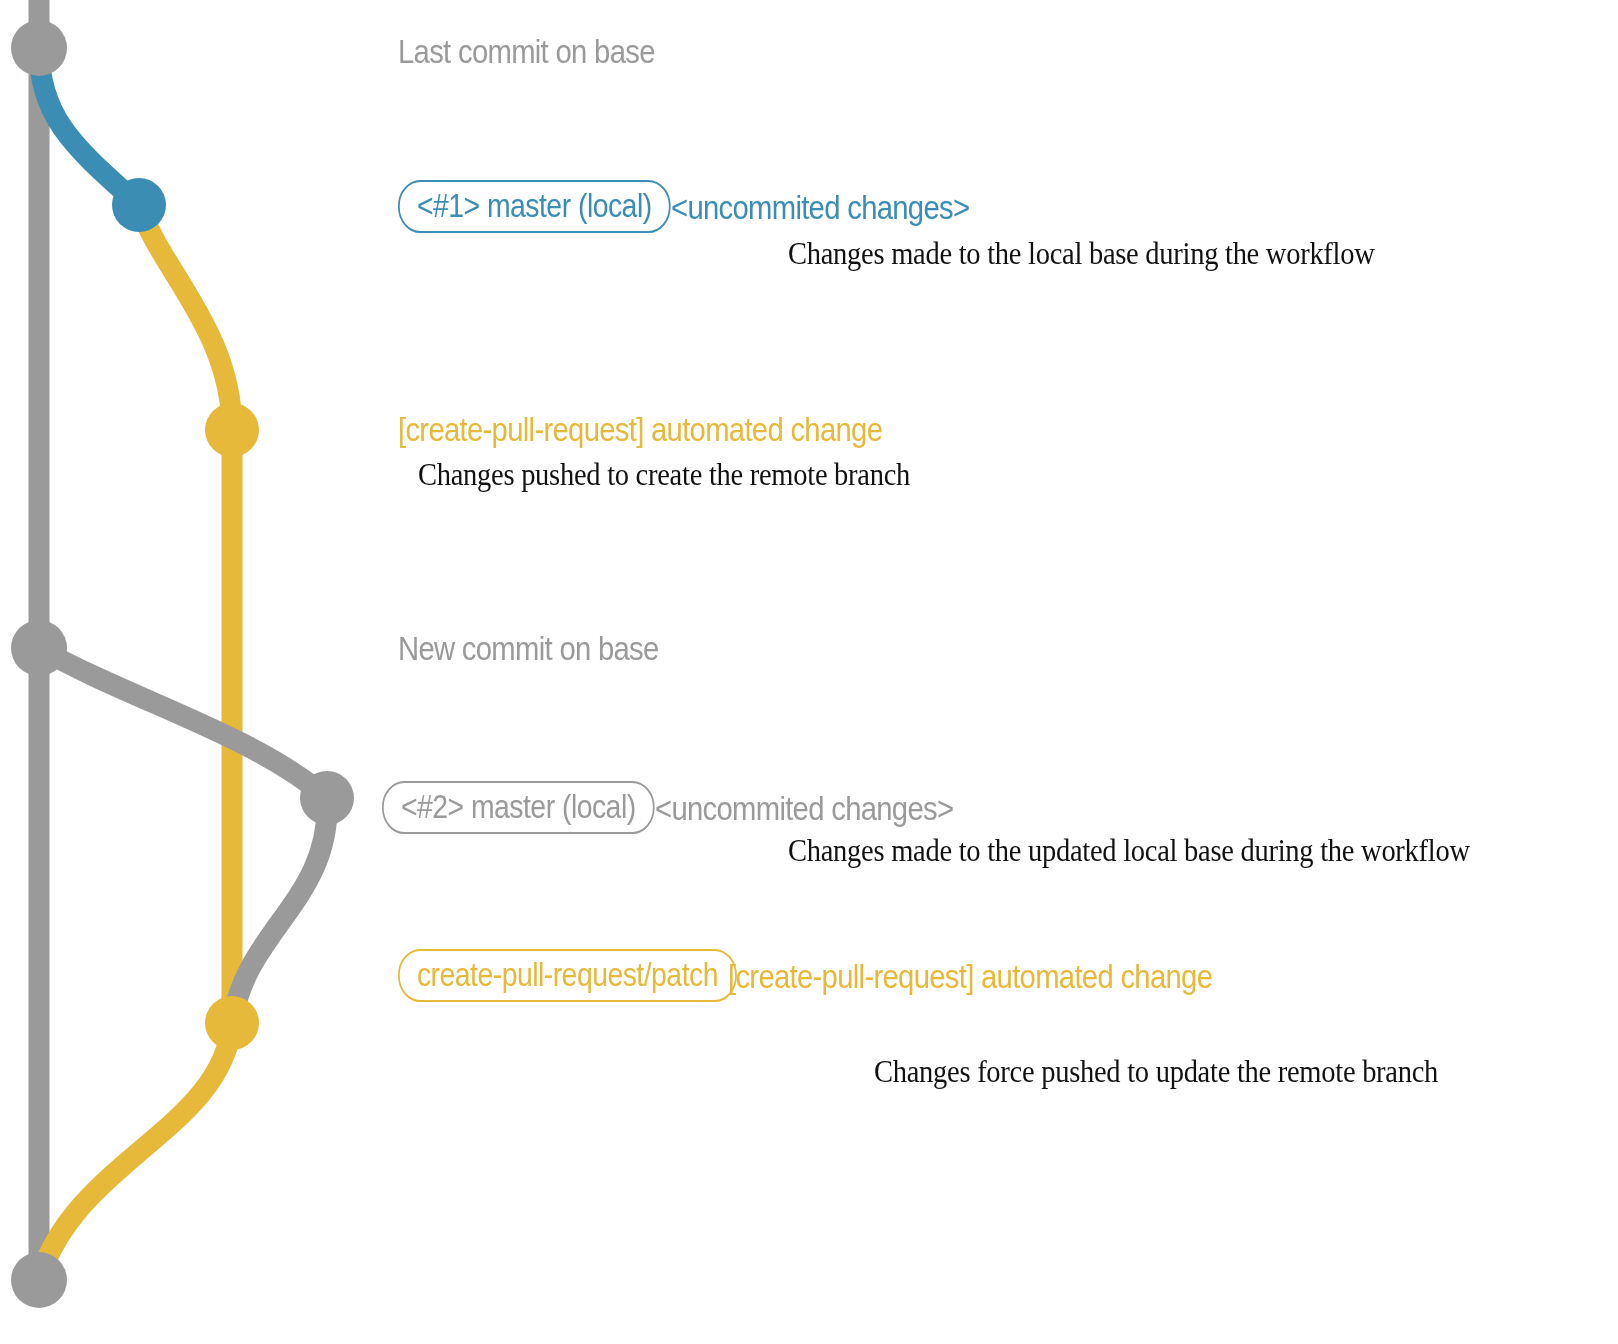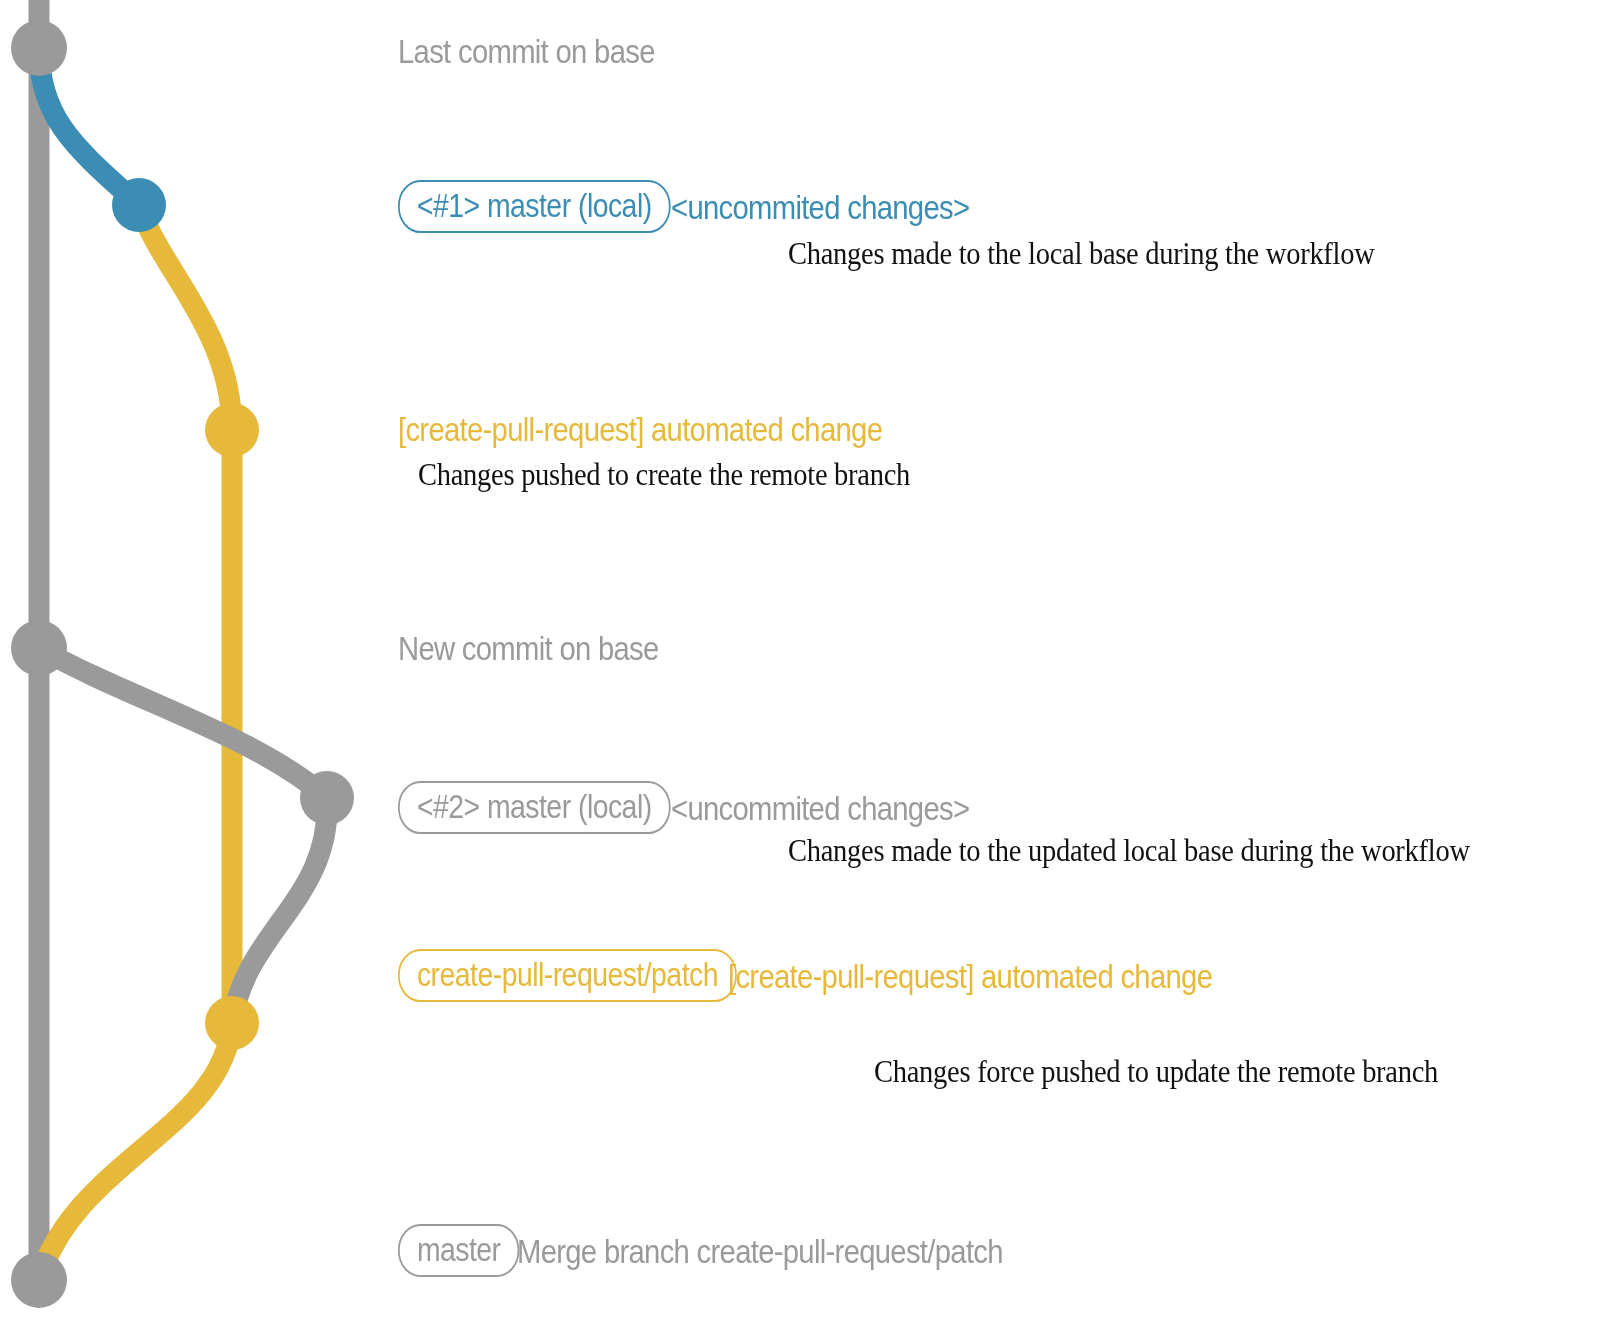--- a/index.html
+++ b/index.html
@@ -131,30 +131,26 @@
     <span class="pill blue">&lt;#1&gt; master (local)</span>
     <span class="msg blue" style="margin-left:-44px;">&lt;uncommited changes&gt;</span>
   </div>
   <div class="desc" style="left:788px; top:238px;">Changes made to the local base during the workflow</div>
 
   <div class="standalone-msg yellow" style="left:398px; top:412px;">[create-pull-request] automated change</div>
   <div class="desc" style="left:418px; top:459px;">Changes pushed to create the remote branch</div>
 
   <div class="standalone-msg gray" style="left:398px; top:631px;">New commit on base</div>
 
-  <div class="row" style="left:398px; top:781px;">
+  <div class="row" style="left:382px; top:781px;">
     <span class="pill gray">&lt;#2&gt; master (local)</span>
     <span class="msg gray" style="margin-left:-44px;">&lt;uncommited changes&gt;</span>
   </div>
   <div class="desc" style="left:788px; top:835px;">Changes made to the updated local base during the workflow</div>
 
   <div class="row" style="left:398px; top:949px;">
     <span class="pill yellow">create-pull-request/patch</span>
     <span class="msg yellow" style="margin-left:-64px;">[create-pull-request] automated change</span>
   </div>
   <div class="desc" style="left:874px; top:1056px;">Changes force pushed to update the remote branch</div>
 
-  <div class="row" style="left:398px; top:1224px;">
-    <span class="pill gray">master</span>
-    <span class="msg gray" style="margin-left:-22px;">Merge branch create-pull-request/patch</span>
-  </div>
 
 </div>
 
 </body></html>

